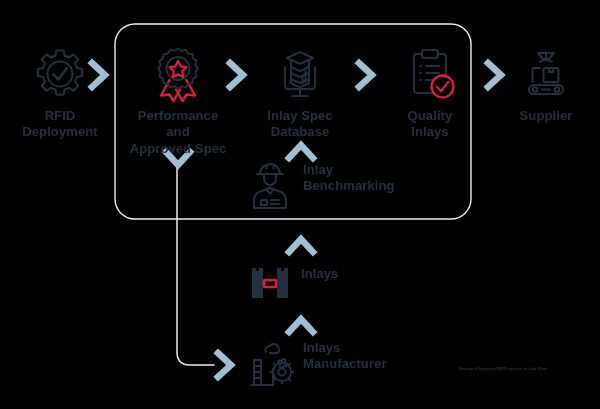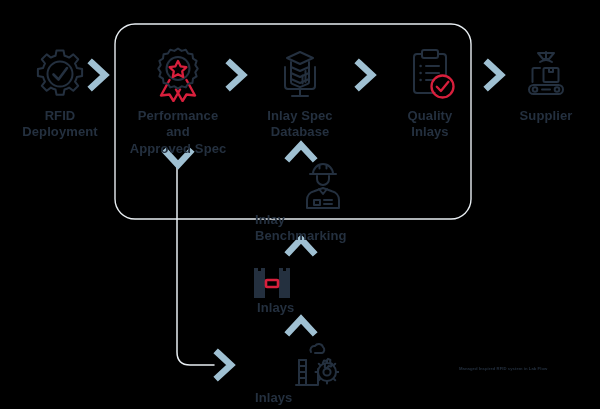--- a/index.html
+++ b/index.html
@@ -38,22 +38,22 @@
     margin-top: 6px;
     font-size: 13px;
     font-weight: bold;
     line-height: 1.25;
     color: #24303f;
     letter-spacing: 0.1px;
     white-space: pre-line;
   }
   
   .node.side {
-    flex-direction: column;
-    align-items: flex-end;
+    flex-direction: row;
+    align-items: flex-start;
     text-align: left;
   }
   .node.side .node-label {
     margin-top: 0;
     margin-left: 9px;
     text-align: left;
   }
   .chev {
     position: absolute;
   }

